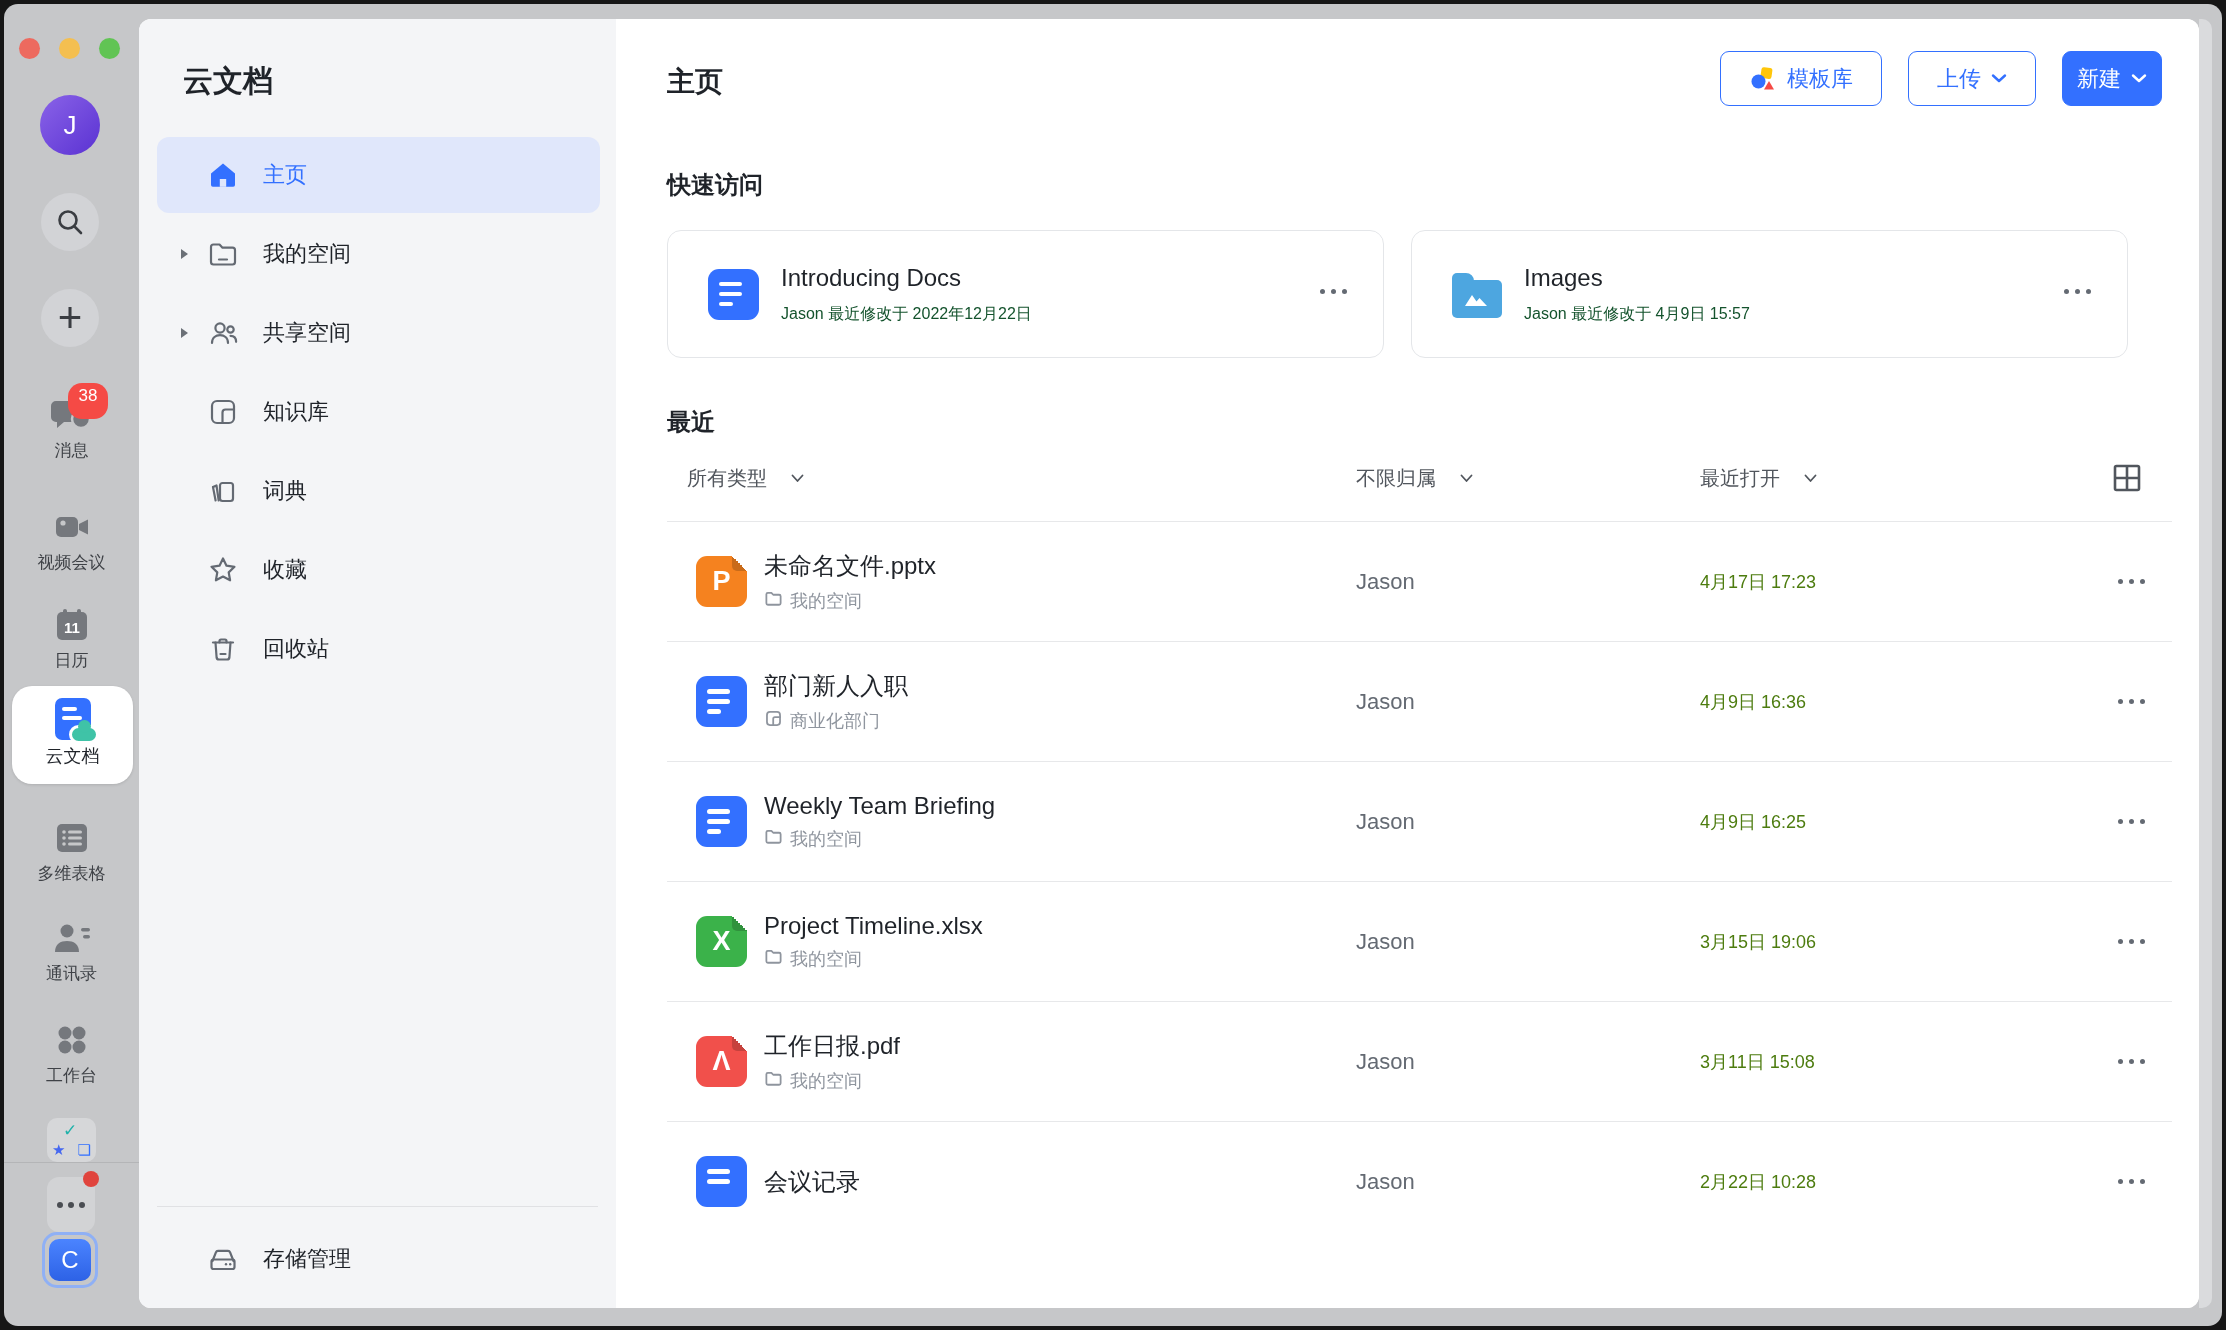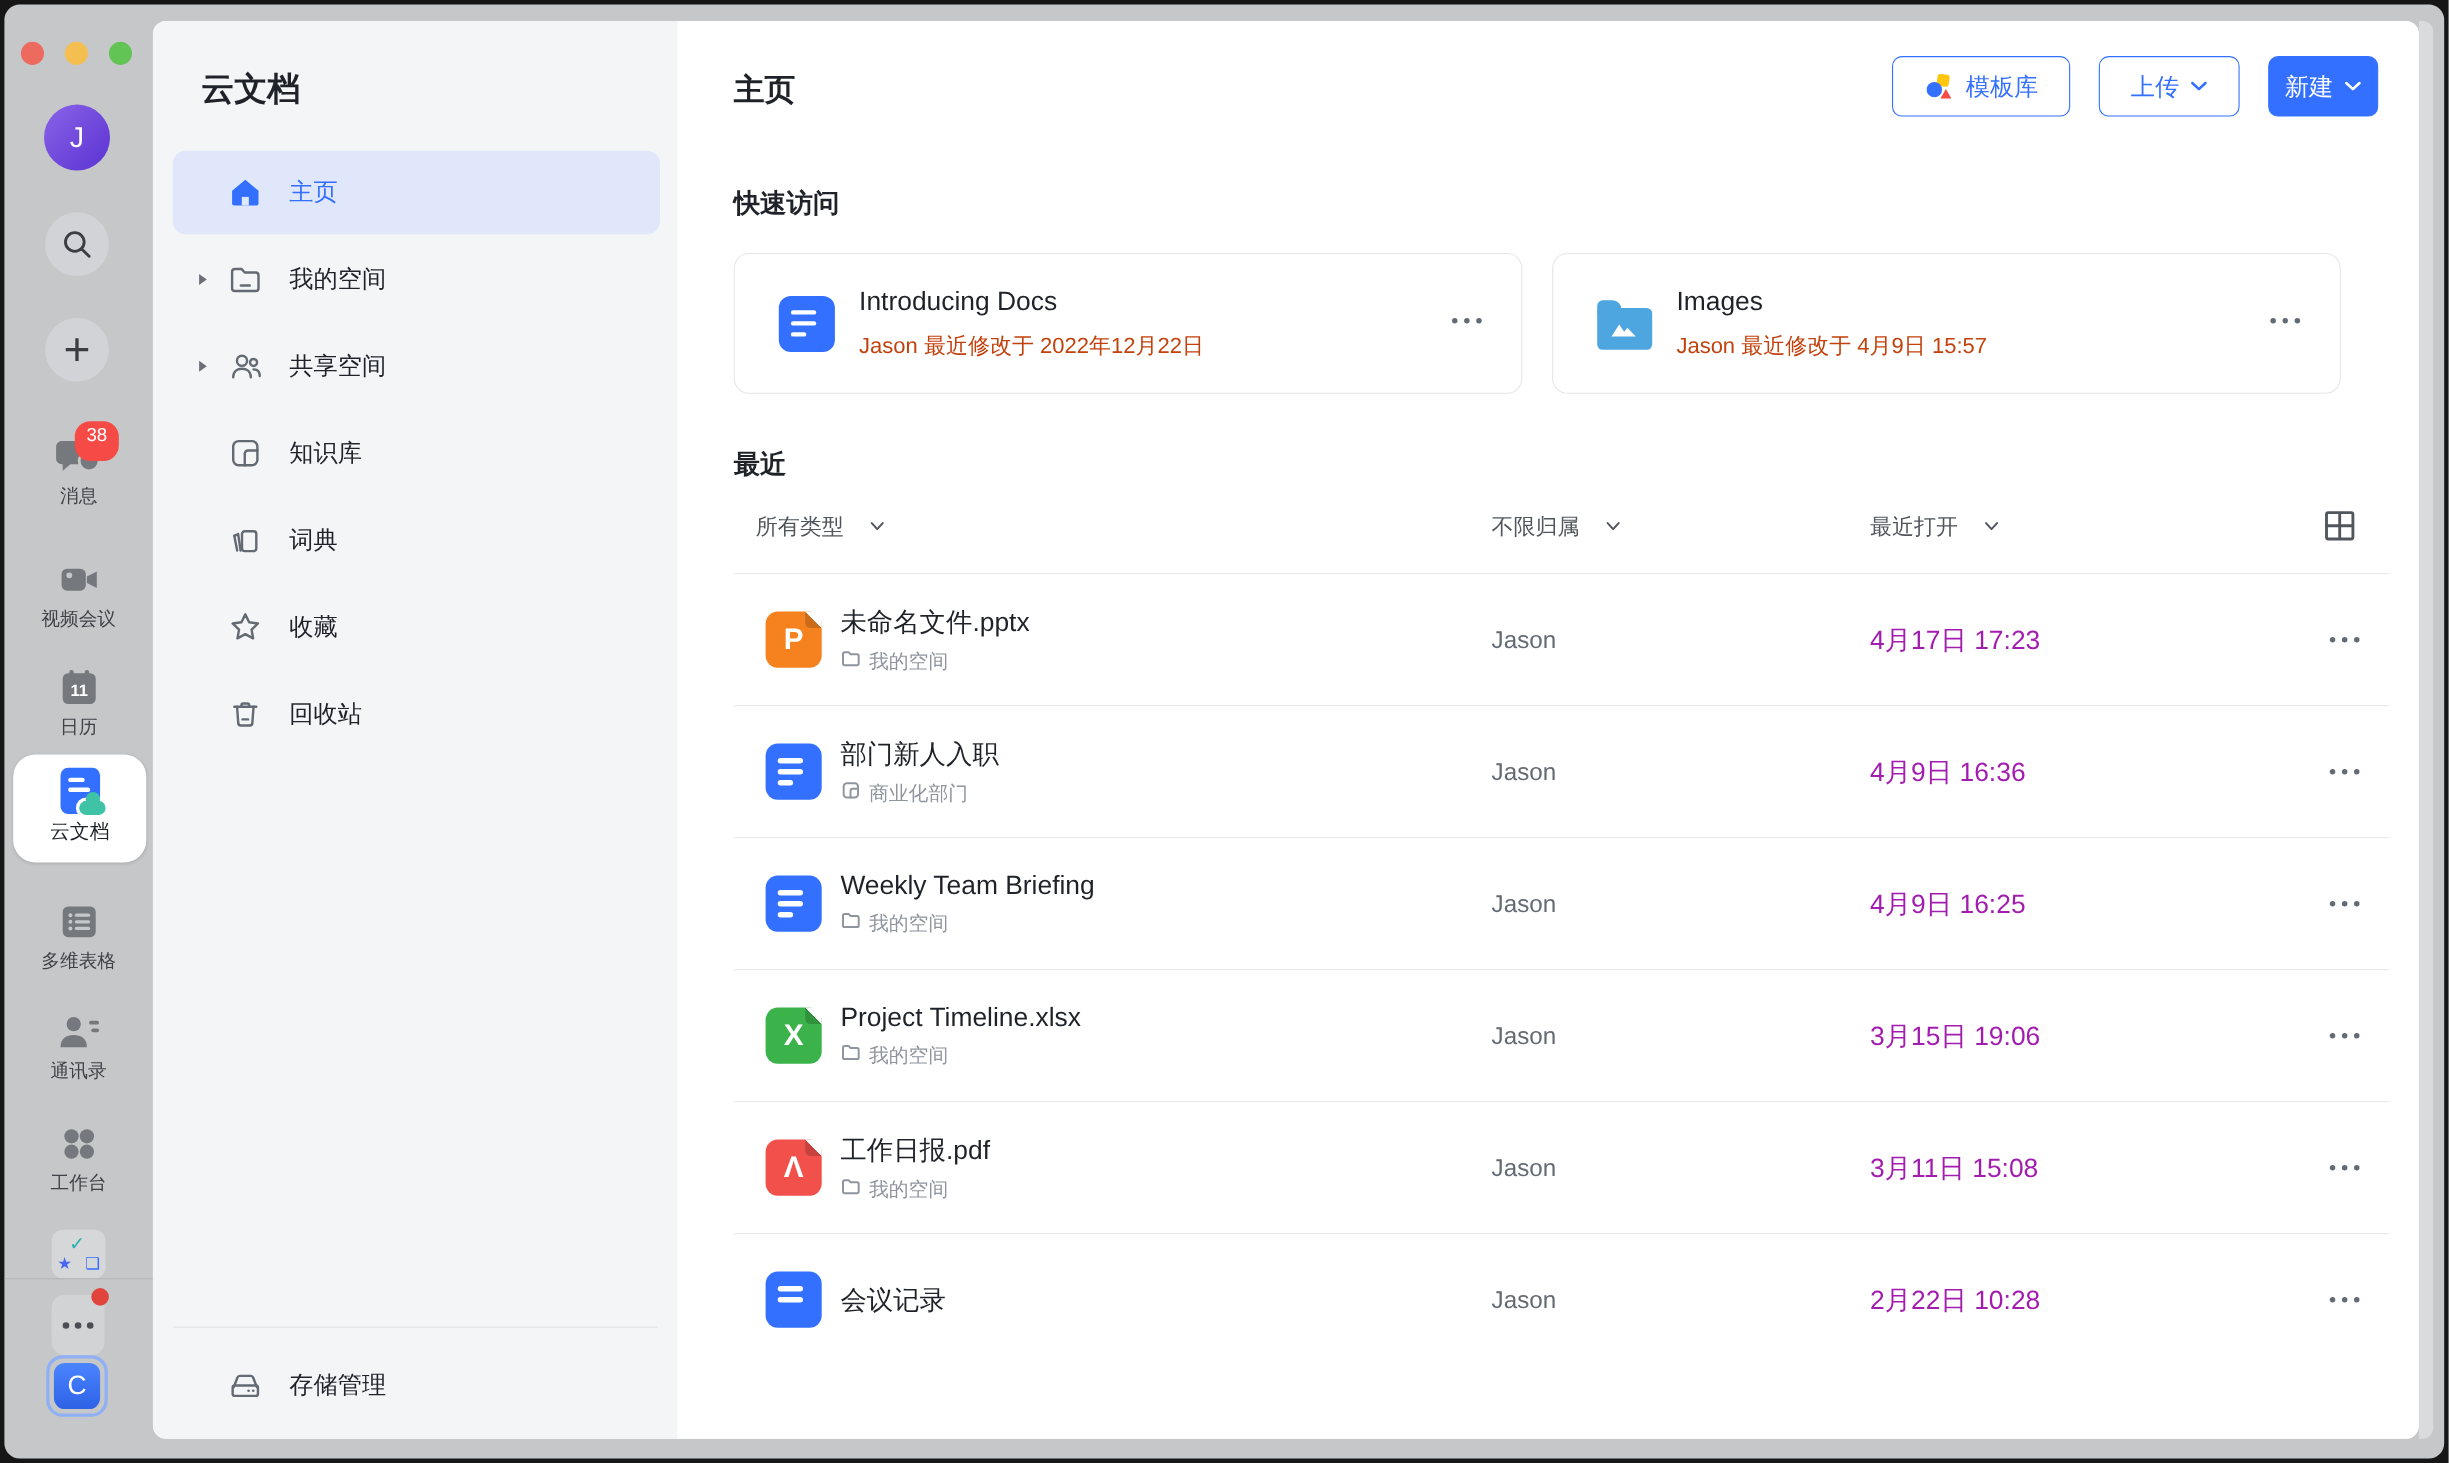--- a/index.html
+++ b/index.html
@@ -97,21 +97,21 @@
   .chev { display:flex; }
 
   .section-h { position:absolute; left:51px; font-size:24px; font-weight:600; color:#1f2329; }
   .h-qa { top:150px; } .h-recent { top:387px; }
 
   .cards { position:absolute; top:211px; left:51px; display:flex; gap:27px; }
   .card { width:717px; height:128px; border:1px solid #e4e6e9; border-radius:14px; position:relative;
           display:flex; align-items:center; padding-left:40px; background:#fff; cursor:pointer; }
   .card-body { margin-left:22px; display:flex; flex-direction:column; gap:12px; }
   .card-title { font-size:24px; color:#1f2329; }
-  .card-meta { font-size:20px; color:#c2410c;text-align:right; }
+  .card-meta { font-size:16px; color:#14532d;text-align:right; }
   .dots { display:flex; gap:6px; align-items:center; cursor:pointer; }
   .dots i { width:5px; height:5px; border-radius:50%; background:#646a73; }
   .card .dots { position:absolute; right:36px; top:58px; }
 
   .file-icon { position:relative; width:51px; height:51px; border-radius:11px; color:#fff; flex:none;
           font-size:27px; font-weight:bold; display:flex; align-items:center; justify-content:center; }
   .file-icon .bar { position:absolute; left:11px; height:4.5px; border-radius:2.5px; background:#fff; }
   .file-icon .b1{ top:13px; width:23px; } .file-icon .b2{ top:23px; width:23px; } .file-icon .b3{ top:33px; width:14px; }
   .file-icon .fold { position:absolute; top:0; right:0; width:15px; height:15px;
           background:linear-gradient(225deg,#fff 0 50%,rgba(0,0,0,.18) 50% 100%); border-bottom-left-radius:5px; }
@@ -129,21 +129,21 @@
 
   
   .rows { position:absolute; top:502px; left:51px; width:1505px; }
   .row { position:relative; height:120px; border-top:1px solid #e7e8ea; display:flex; align-items:center; cursor:pointer; }
   .row .file-icon { position:absolute; left:29px; top:34px; }
   .row-text { position:absolute; left:97px; top:0; height:100%; display:flex; flex-direction:column;
           justify-content:center; gap:7px; }
   .row-title { font-size:24px; color:#1f2329; }
   .row-loc { display:flex; align-items:center; gap:7px; font-size:18px; color:#8f959e; }
   .row-owner { position:absolute; left:689px; font-size:22px; color:#646a73; }
-  .row-time { position:absolute; left:1033px; font-size:24px; color:#a21caf; }
+  .row-time { position:absolute; left:1033px; font-size:18px; color:#4d7c0f; }
   .row .dots { position:absolute; left:1451px; top:57px; }
 </style>
 </head>
 <body>
 
 <div class="window">
 
   <div class="rail">
     <div class="traffic">
       <i class="tl-red"></i>

